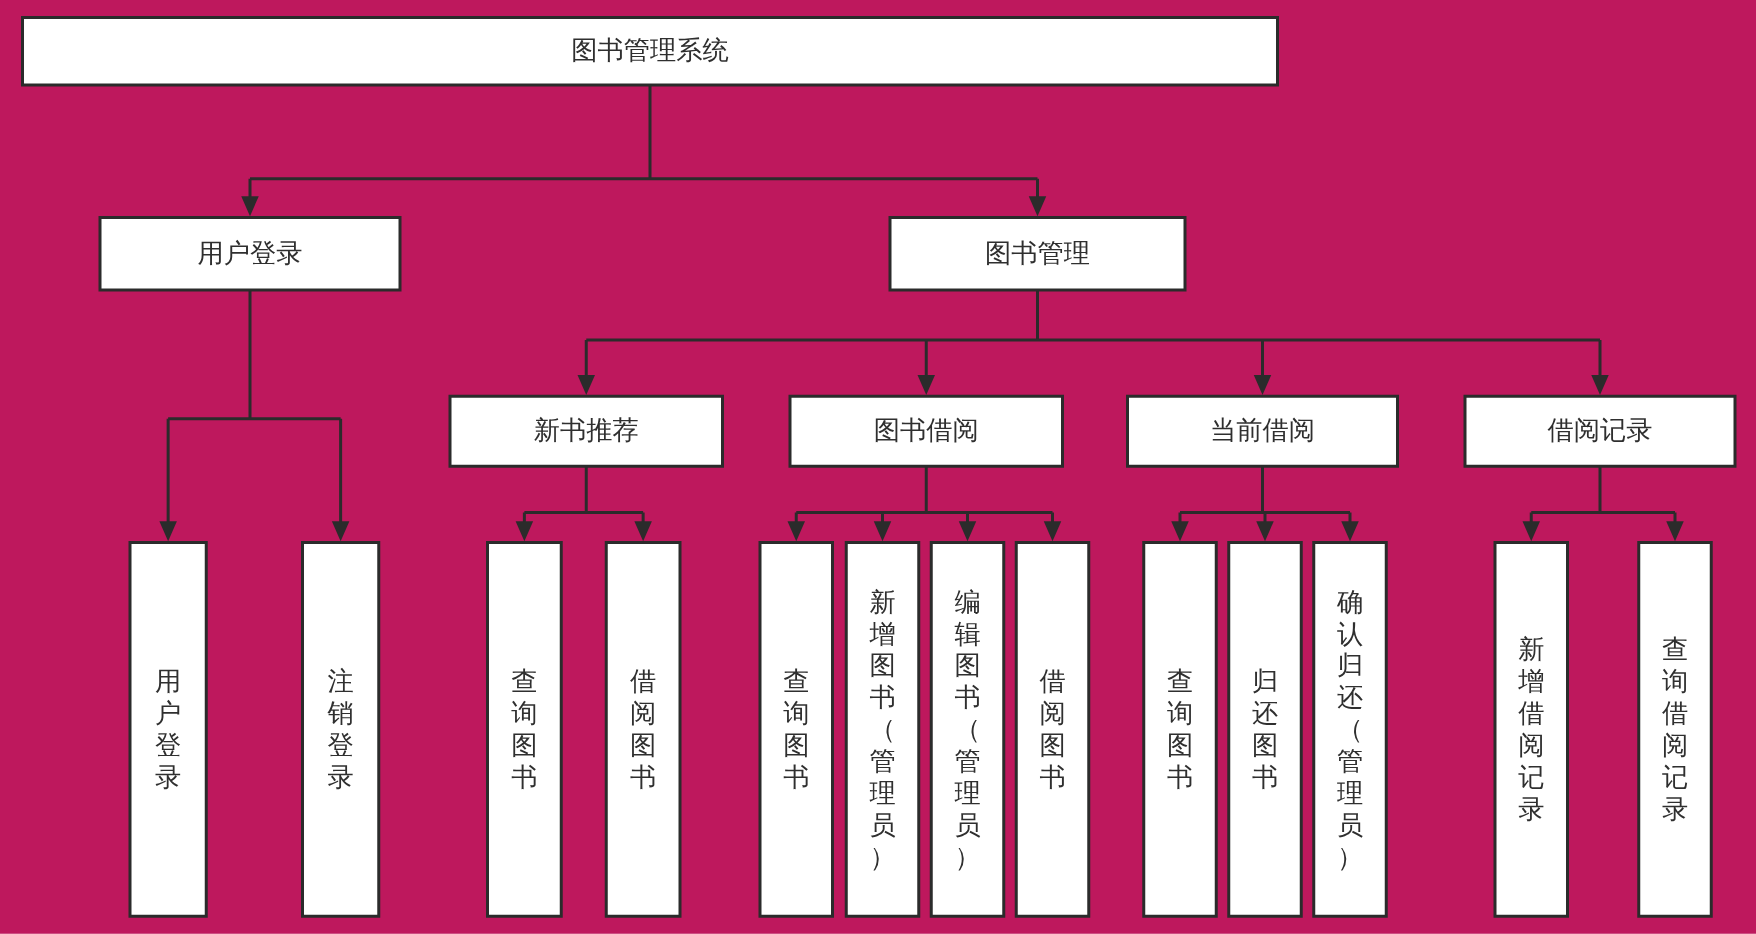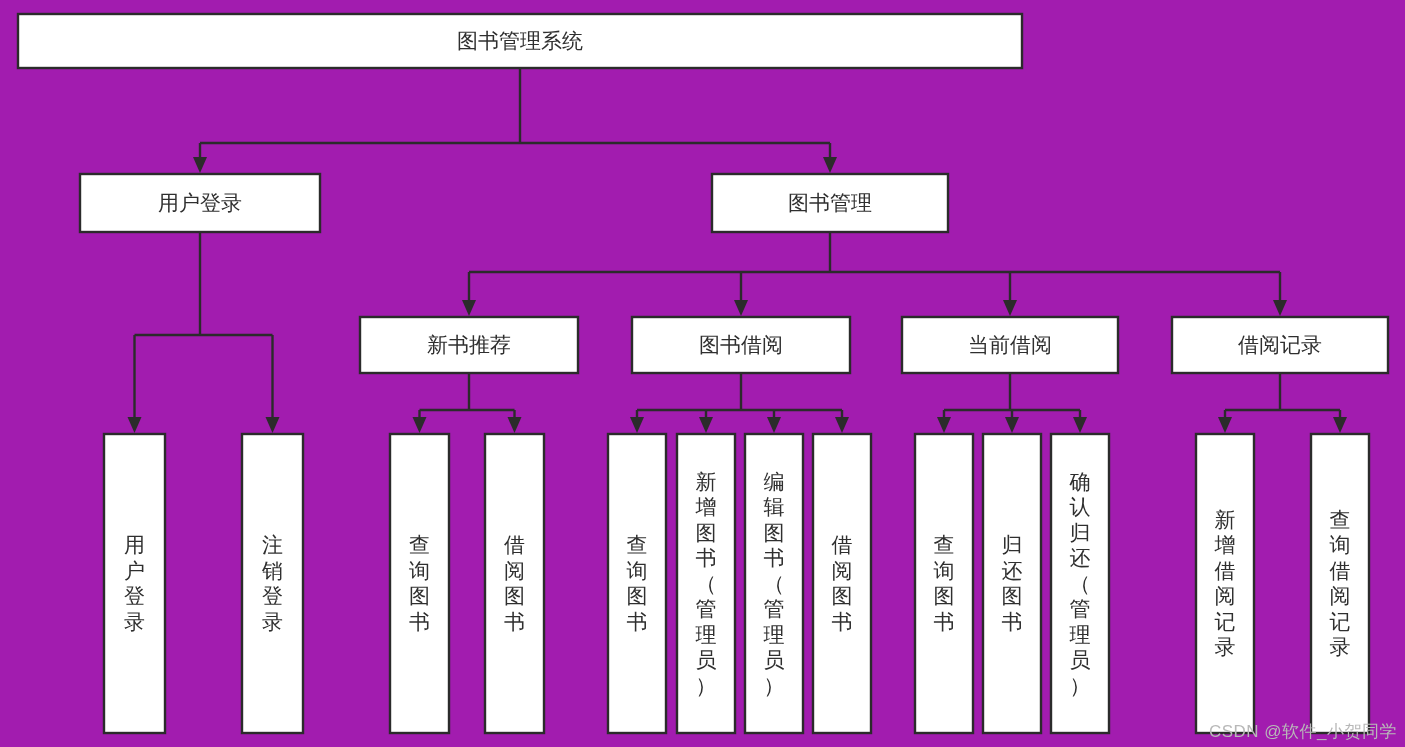--- a/index.html
+++ b/index.html
@@ -1,21 +1,21 @@
 <!DOCTYPE html>
 <html><head>
 <meta charset="utf-8">
 <style>
   html,body{margin:0;padding:0;background:#ffffff;}
   body{
     width:1405px;height:747px;
     font-family:"Liberation Sans","DejaVu Sans",sans-serif;
     overflow:hidden;position:relative;
   }
-  #diagram-root{position:relative;width:1405px;height:747px;background:#a21caf;}
+  #diagram-root{position:relative;width:1405px;height:747px;background:#be185d;}
   svg.diagram{position:absolute;left:0;top:0;width:1405px;height:747px;}
   .node-box{
     fill:#ffffff;stroke:#2b2b2b;stroke-width:2.4;
   }
   .node-label{
     fill:#2f2f2f;
     font-family:"Liberation Sans","DejaVu Sans",sans-serif;
     font-size:21px;
     text-anchor:middle;
     dominant-baseline:middle;
@@ -167,14 +167,13 @@
         <g>
           <rect x="1196" y="434" width="58" height="299" class="node-box"></rect>
           <text x="1225" y="0" class="node-label"><tspan x="1225" y="520.75">新</tspan><tspan x="1225" y="546.25">增</tspan><tspan x="1225" y="571.75">借</tspan><tspan x="1225" y="597.25">阅</tspan><tspan x="1225" y="622.75">记</tspan><tspan x="1225" y="648.25">录</tspan></text>
         </g>
         <g>
           <rect x="1311" y="434" width="58" height="299" class="node-box"></rect>
           <text x="1340" y="0" class="node-label"><tspan x="1340" y="520.75">查</tspan><tspan x="1340" y="546.25">询</tspan><tspan x="1340" y="571.75">借</tspan><tspan x="1340" y="597.25">阅</tspan><tspan x="1340" y="622.75">记</tspan><tspan x="1340" y="648.25">录</tspan></text>
         </g>
       </g>
   </svg>
-  <div class="watermark">CSDN @软件_小贺同学</div>
 </div>
 
 </body></html>

